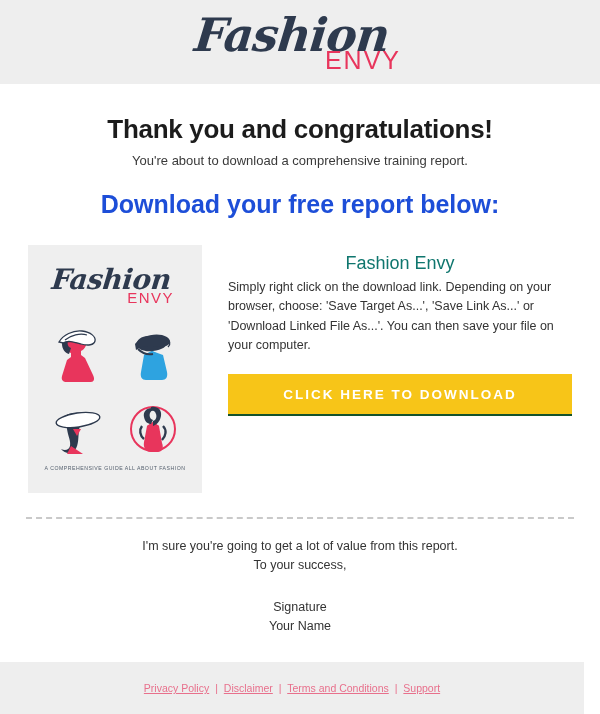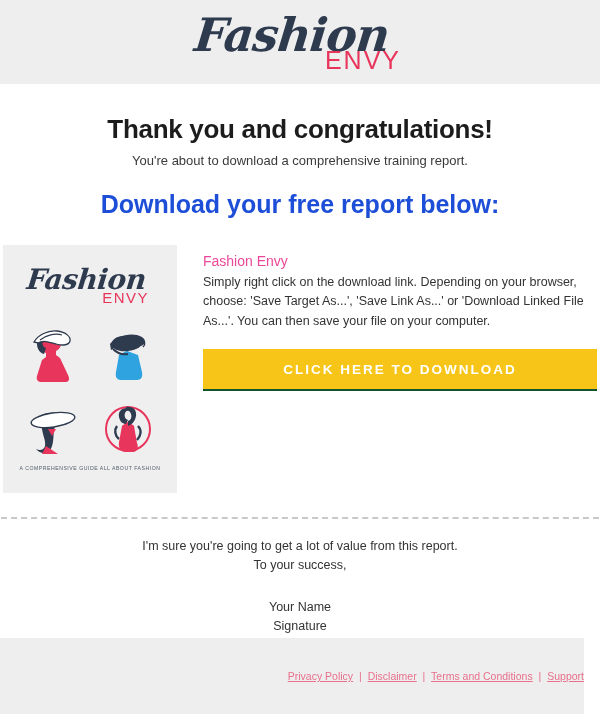--- a/index.html
+++ b/index.html
@@ -61,21 +61,21 @@
     right: 4px;
     top: 36px;
     font-family: "Liberation Sans", sans-serif;
     font-size: 25px;
     letter-spacing: 2px;
     color: #e8355c;
   }
 
   
   .body-wrap {
-    padding: 0 1px;
+    padding: 0 26px;
   }
   .title-block {
     text-align: center;
     padding-top: 30px;
   }
   h1.main-title {
     margin: 0;
     font-size: 26px;
     font-weight: bold;
     color: #1c1c1c;
@@ -148,23 +148,23 @@
     font-size: 5.2px;
     letter-spacing: 0.5px;
     color: #55606e;
   }
 
   .dl-right {
     flex: 1 1 auto;
     padding-left: 26px;
   }
   .dl-heading {
-    text-align: left;
-    font-size: 14px;
-    color: #ec4899;
+    text-align: center;
+    font-size: 18px;
+    color: #0f766e;
     margin: 8px 0 0 0;
     font-weight: normal;
   }
   .dl-instructions {
     margin: 4px 0 0 0;
     font-size: 12.5px;
     line-height: 1.55;
     color: #333333;
   }
   .dl-button {
@@ -198,25 +198,25 @@
     color: #333333;
     text-align: center;
   }
   .closing p { margin: 0; }
   .sign-block { margin-top: 22px; }
 
   
   .footer {
     position: absolute;
     left: 0; right: 16px; bottom: 0;
-    height: 76px;
+    height: 52px;
     background: #eeeeee;
     display: flex;
     align-items: center;
-    justify-content: flex-end;
+    justify-content: center;
   }
   .footer-links {
     font-size: 10.5px;
     color: #e8708c;
   }
   .footer-links a {
     color: #e8708c;
     text-decoration: underline;
   }
   .footer-sep {
@@ -300,22 +300,22 @@
       </div>
 
     </div>
 
     <hr class="divider">
 
     <div class="closing">
       <p>I'm sure you're going to get a lot of value from this report.</p>
       <p>To your success,</p>
       <div class="sign-block">
+        <p>Signature</p>
         <p>Your Name</p>
-        <p>Signature</p>
       </div>
     </div>
 
   </div>
 
   <div class="footer">
     <div class="footer-links">
       <a href="#">Privacy Policy</a>
       <span class="footer-sep">|</span>
       <a href="#">Disclaimer</a>

